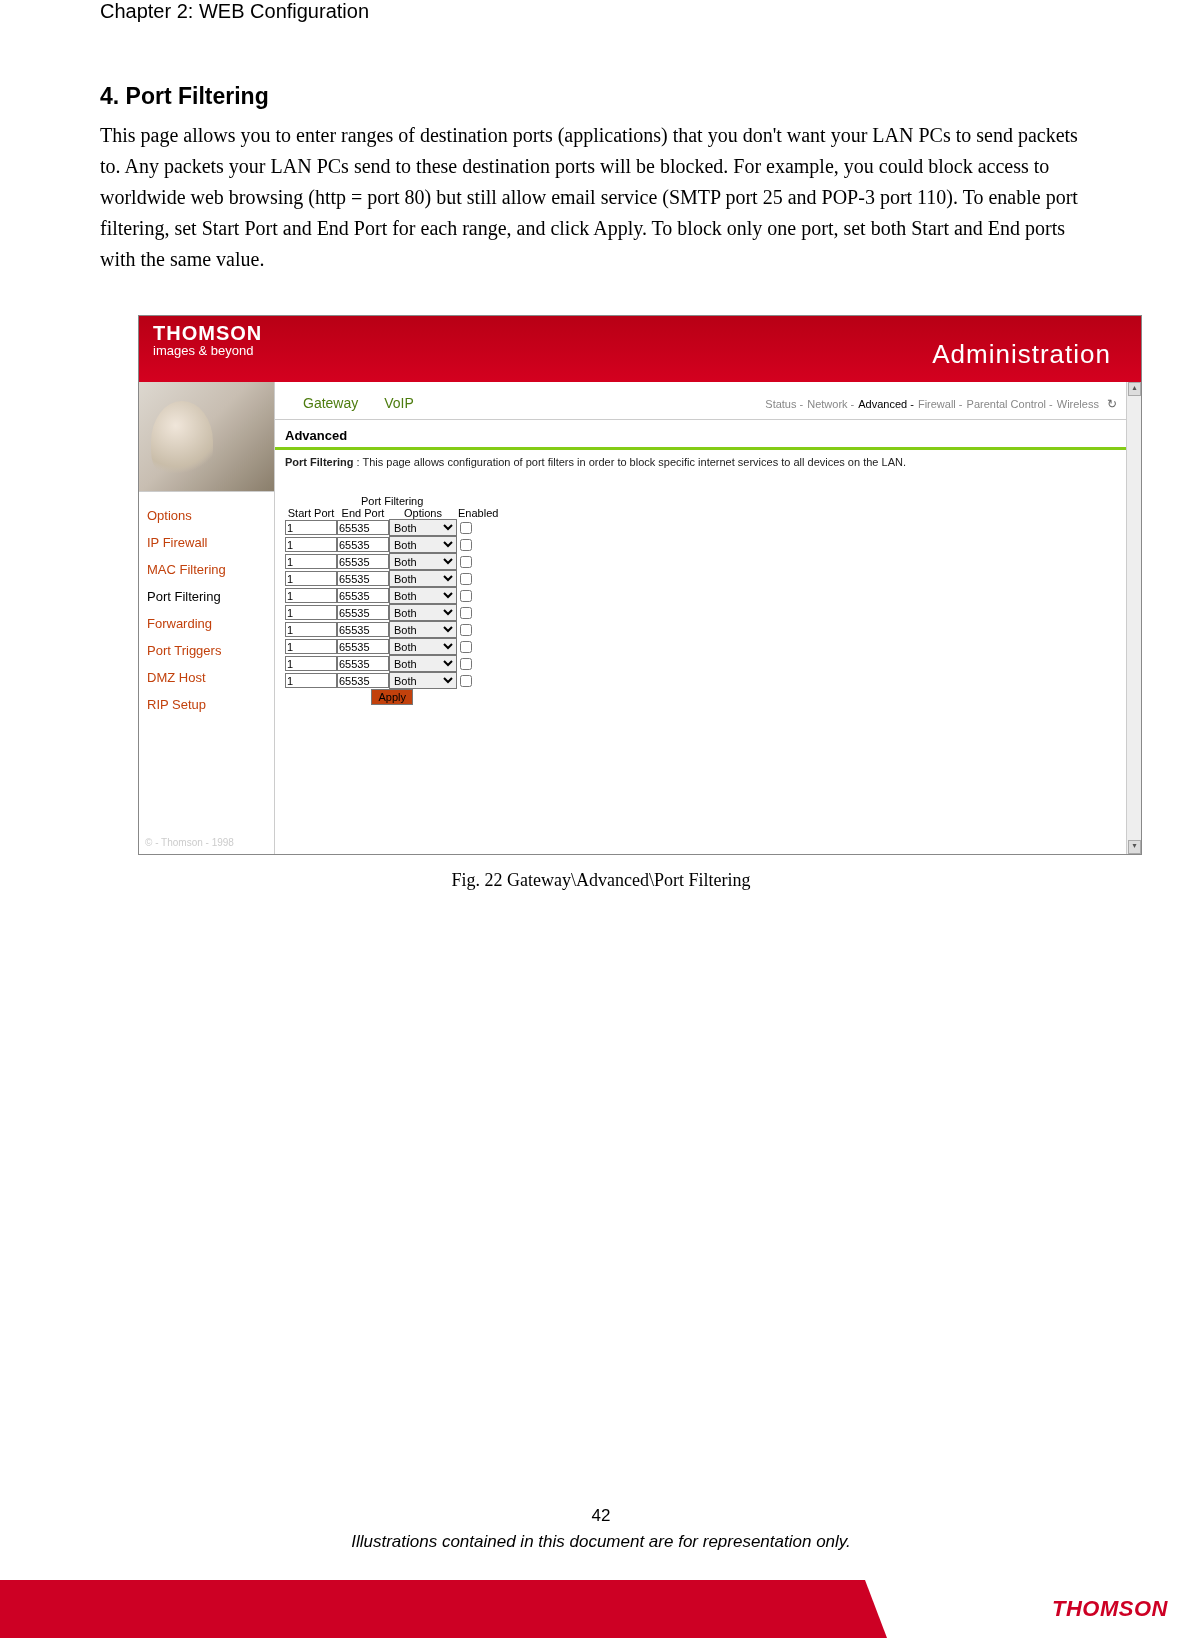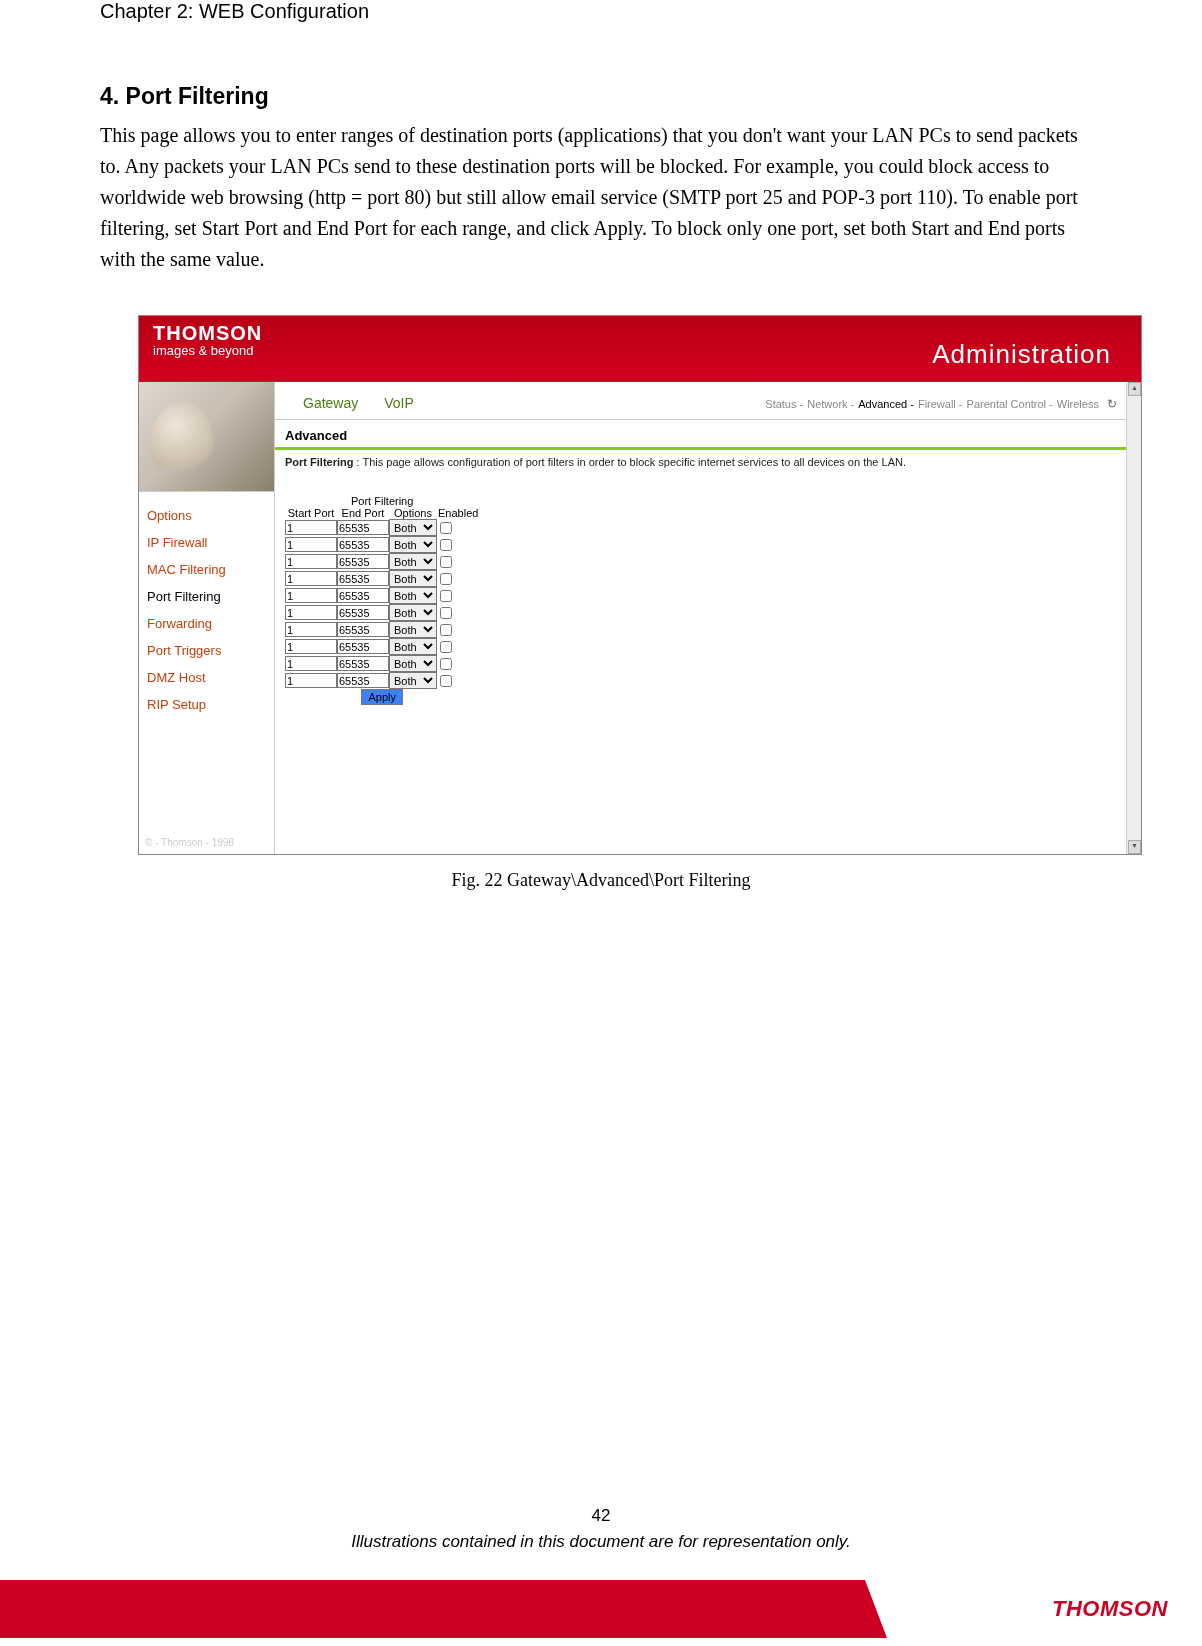--- a/index.html
+++ b/index.html
@@ -150,27 +150,27 @@
     padding: 20px 0 0 10px;
   }
   .pf-table { border-collapse: collapse; font-size: 11px; font-family: Arial, sans-serif; }
   .pf-table th { font-weight: normal; text-align: center; padding: 0 1px; white-space: nowrap; font-size: 11px; }
   .pf-table td { padding: 0 0; }
   .pf-table input[type=text] {
     width: 52px; height: 15px; font-size: 11px; padding: 0 1px;
     border: 1px solid #777; font-family: Arial;
   }
   .pf-table select {
-    width: 48px; height: 17px; font-size: 11px; border: 1px solid #777; background: #efefef;
+    width: 68px; height: 17px; font-size: 11px; border: 1px solid #777; background: #efefef;
   }
   .pf-table input[type=checkbox] { width: 12px; height: 12px; margin-left: 3px; vertical-align: middle; }
   .pf-caption { text-align: center; font-size: 11px; }
   .apply-row { text-align: center; padding-top: 6px; }
   .apply-btn {
-    font-size: 11px; padding: 1px 6px; border: 1px solid #777; background: #3b82f6;
+    font-size: 11px; padding: 1px 6px; border: 1px solid #777; background: #c2410c;
     font-family: Arial; cursor: pointer;
   }
   .vscroll {
     position: absolute;
     right: 0; top: 0;
     width: 15px; height: 100%;
     background: #eee;
     border-left: 1px solid #ccc;
   }
   .vscroll .thumb-up, .vscroll .thumb-dn {

